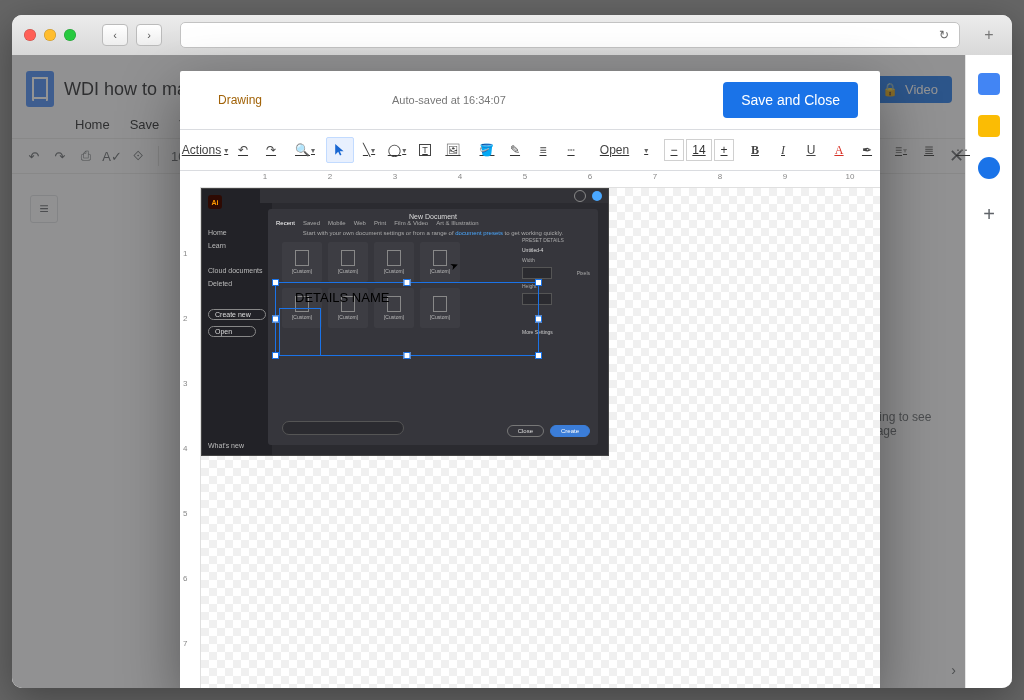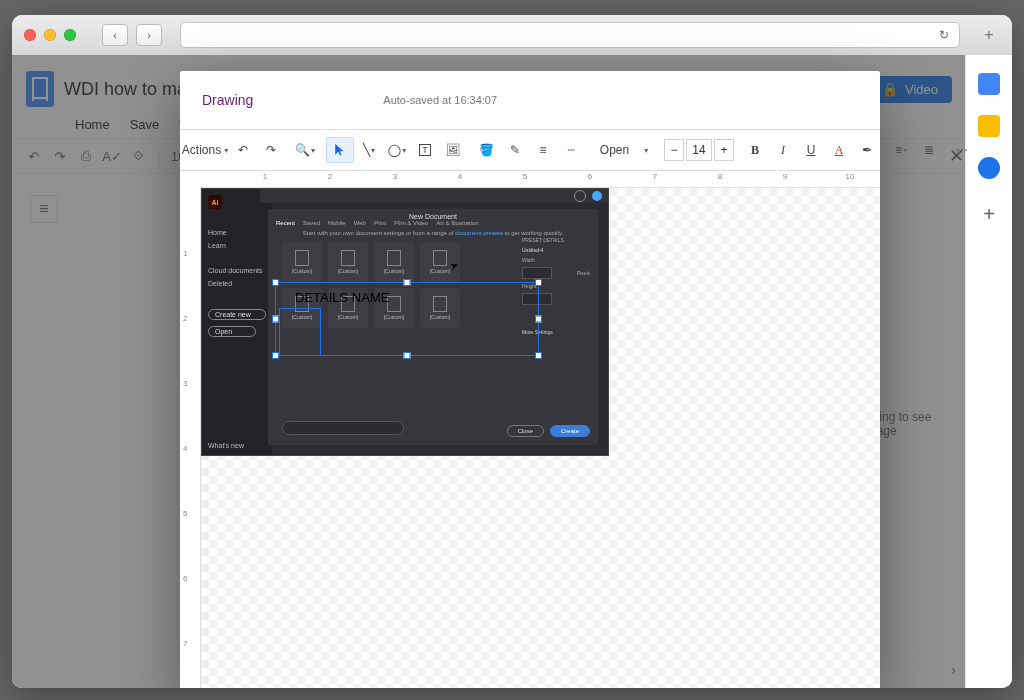--- a/index.html
+++ b/index.html
@@ -140,36 +140,37 @@
     position:absolute; z-index:10;
     top:56px; left:168px; width:700px; height:620px;
     background:#fff; border-radius:2px;
     box-shadow:0 20px 60px rgba(0,0,0,.4);
     display:flex; flex-direction:column;
   }
   .modal-header{
     height:58px;display:flex;align-items:center;
     padding:0 22px;
   }
-  .modal-title{font-size:14px;color:#701a75;}
+  .modal-title{font-size:12px;color:#a16207;margin-left:16px;}
   .autosave{font-size:11px;color:#777;margin-left:130px;}
   .save-btn{
     margin-left:auto;
     background:#1a73e8;color:#fff;border:none;
     border-radius:4px; padding:10px 18px;font-size:14px;font-weight:500;
   }
 
   .drawing-tools {
     display:flex;align-items:center;gap:2px;
     padding:4px 8px;
     border-top:1px solid var(--border);
     border-bottom:1px solid var(--border);
     font-size:12px;color:#333;
     height:32px;
     flex-wrap:nowrap;
+    text-decoration:underline;
   }
   .tool{
     min-width:22px;height:24px;display:flex;align-items:center;justify-content:center;
     border-radius:2px; padding:0 2px; color:#444;
   }
   .tool.sel{background:#e8f0fe;border:1px solid #c2dbff;}
   .sep{width:1px;height:20px;background:#d9d9d9;margin:0 2px;}
   .actions-btn{font-size:12px;padding:0 6px;display:flex;align-items:center;gap:2px;}
   .font-select{min-width:60px;font-size:12px;display:flex;align-items:center;gap:14px;}
   .size-ctrl{display:flex;align-items:center;gap:2px;}
@@ -365,20 +366,21 @@
       <div class="rail-item rail-keep"></div>
       <div class="rail-item rail-tasks"></div>
       <div class="rail-plus">+</div>
     </div>
   </div>
 
   <div class="modal">
     <div class="modal-header">
       <span class="modal-title">Drawing</span>
       <span class="autosave">Auto-saved at 16:34:07</span>
+      <button class="save-btn">Save and Close</button>
     </div>
 
     <div class="drawing-tools">
       <div class="tool actions-btn">
         <span>Actions</span>
           <span class="dd">▾</span>
       </div>
       <div class="sep"></div>
       <div class="tool icon-undo"></div>
       <div class="tool icon-redo"></div>

